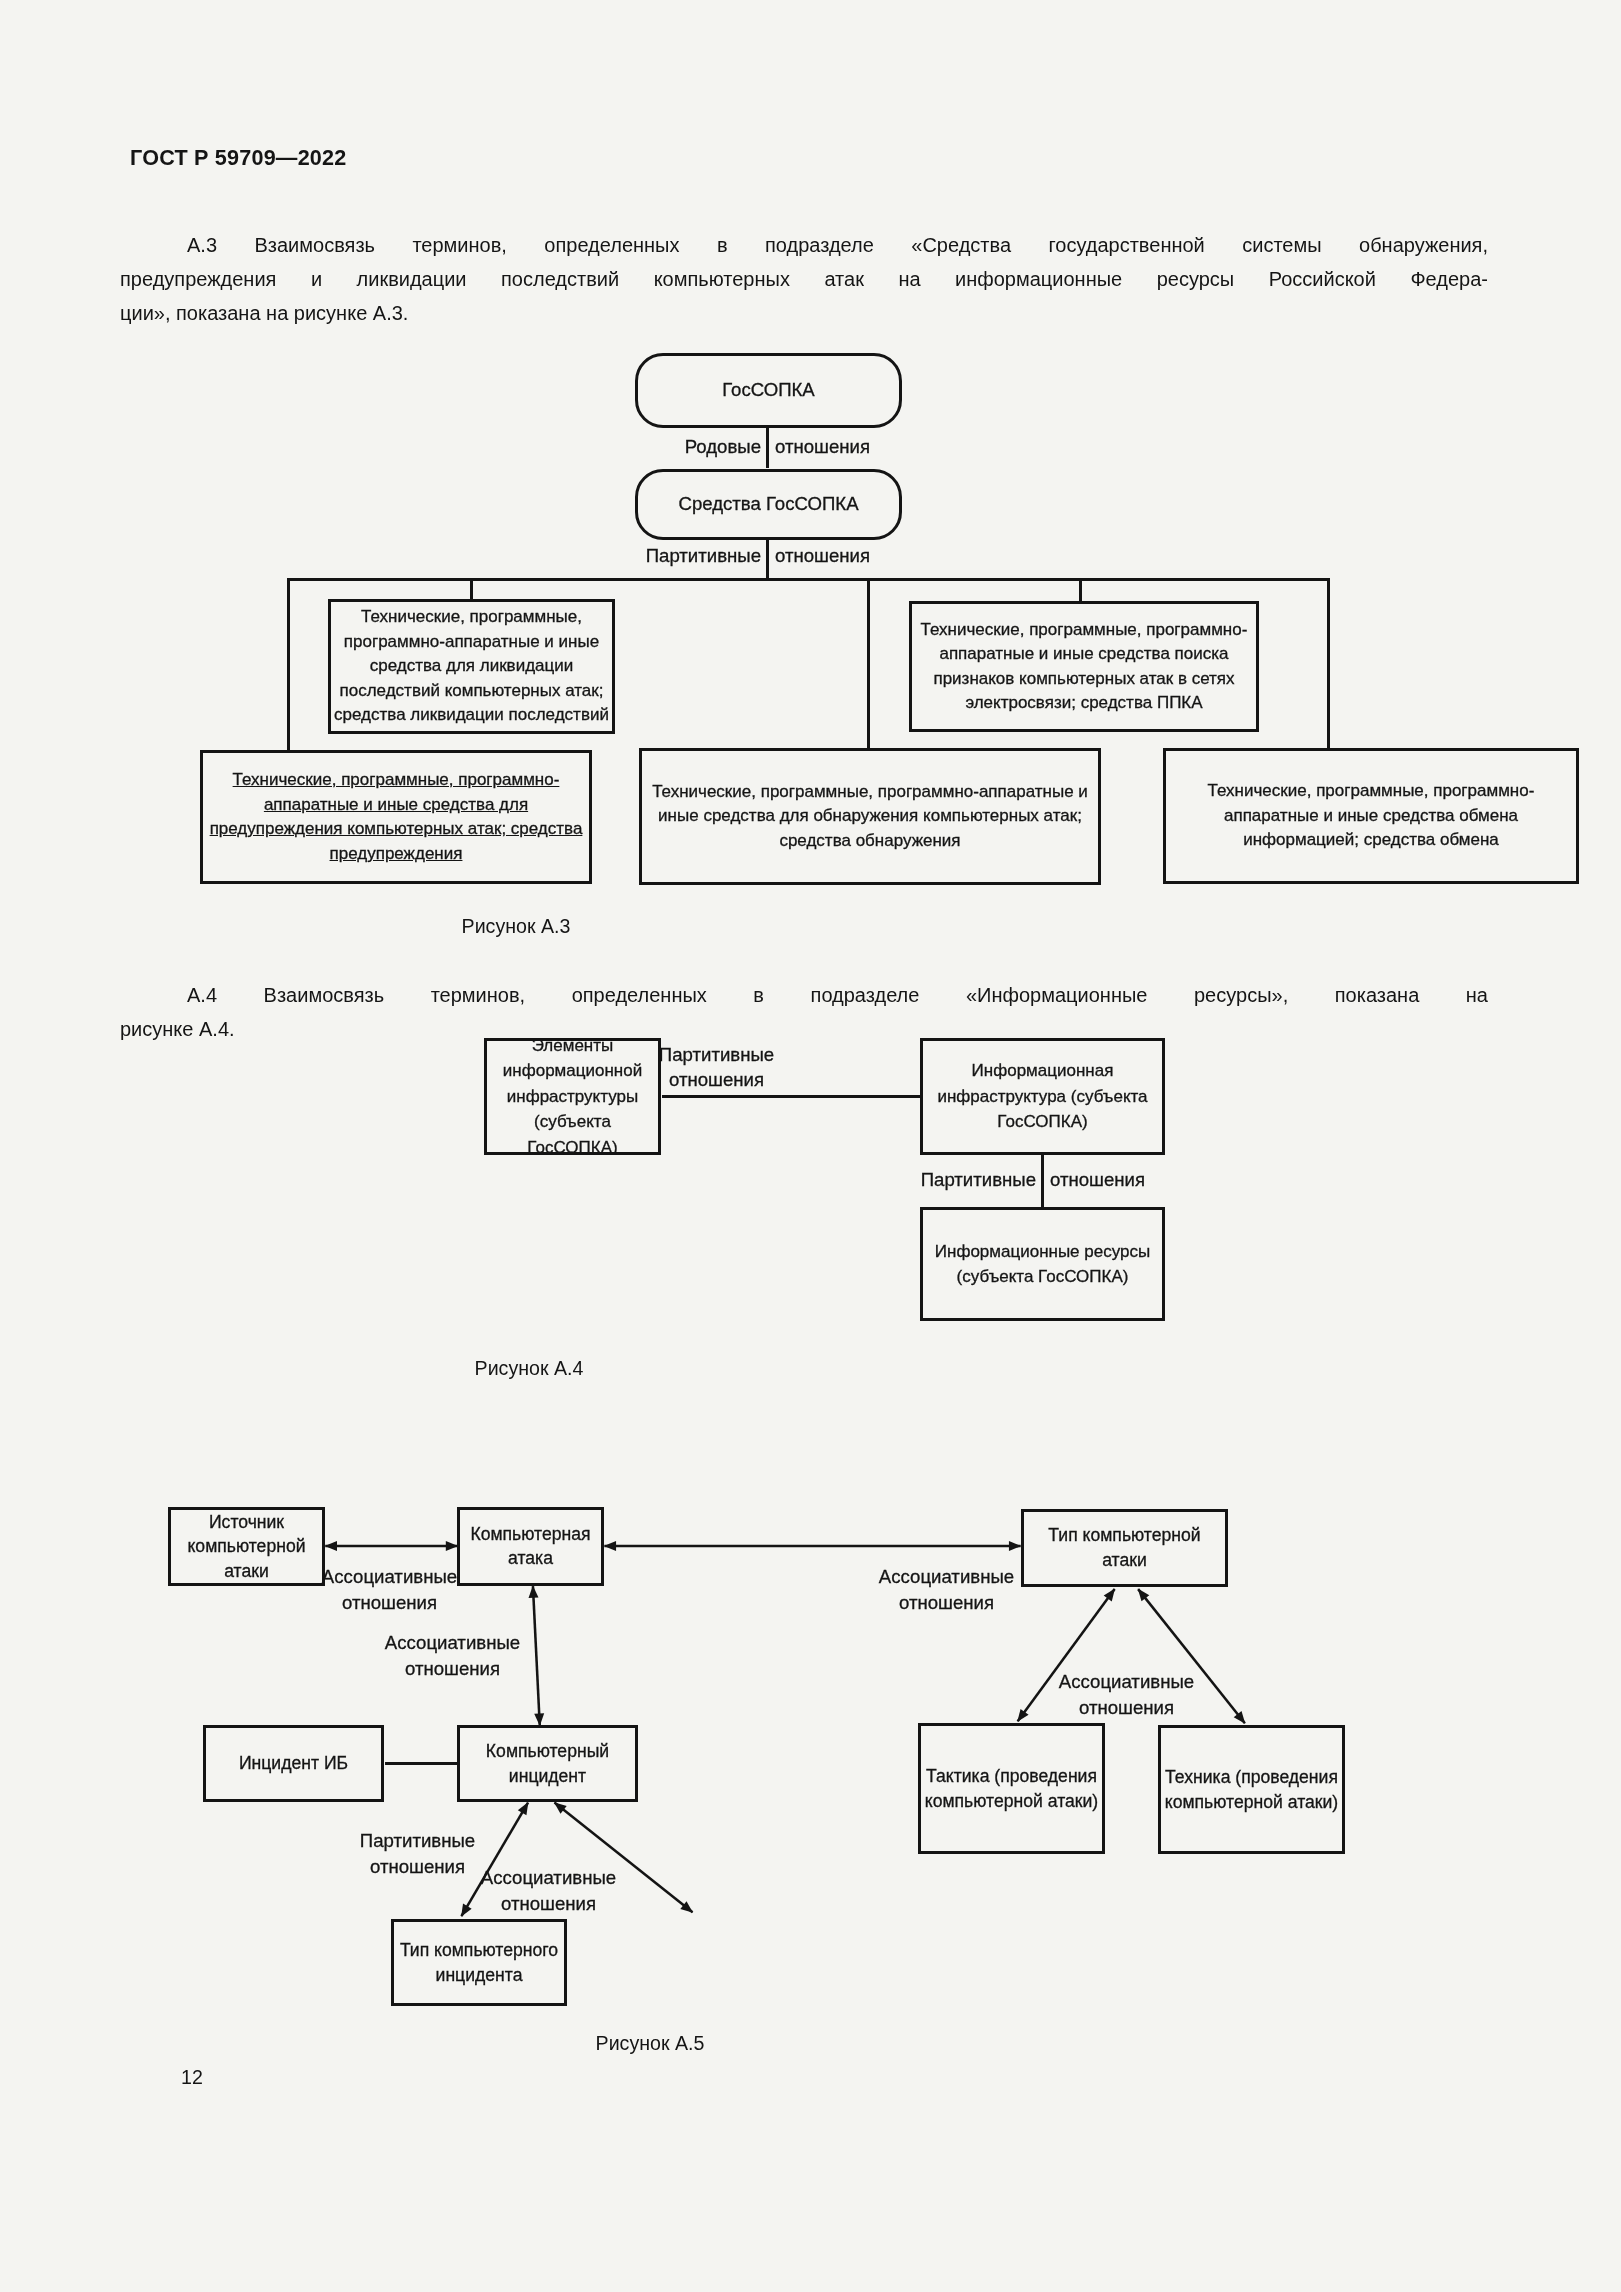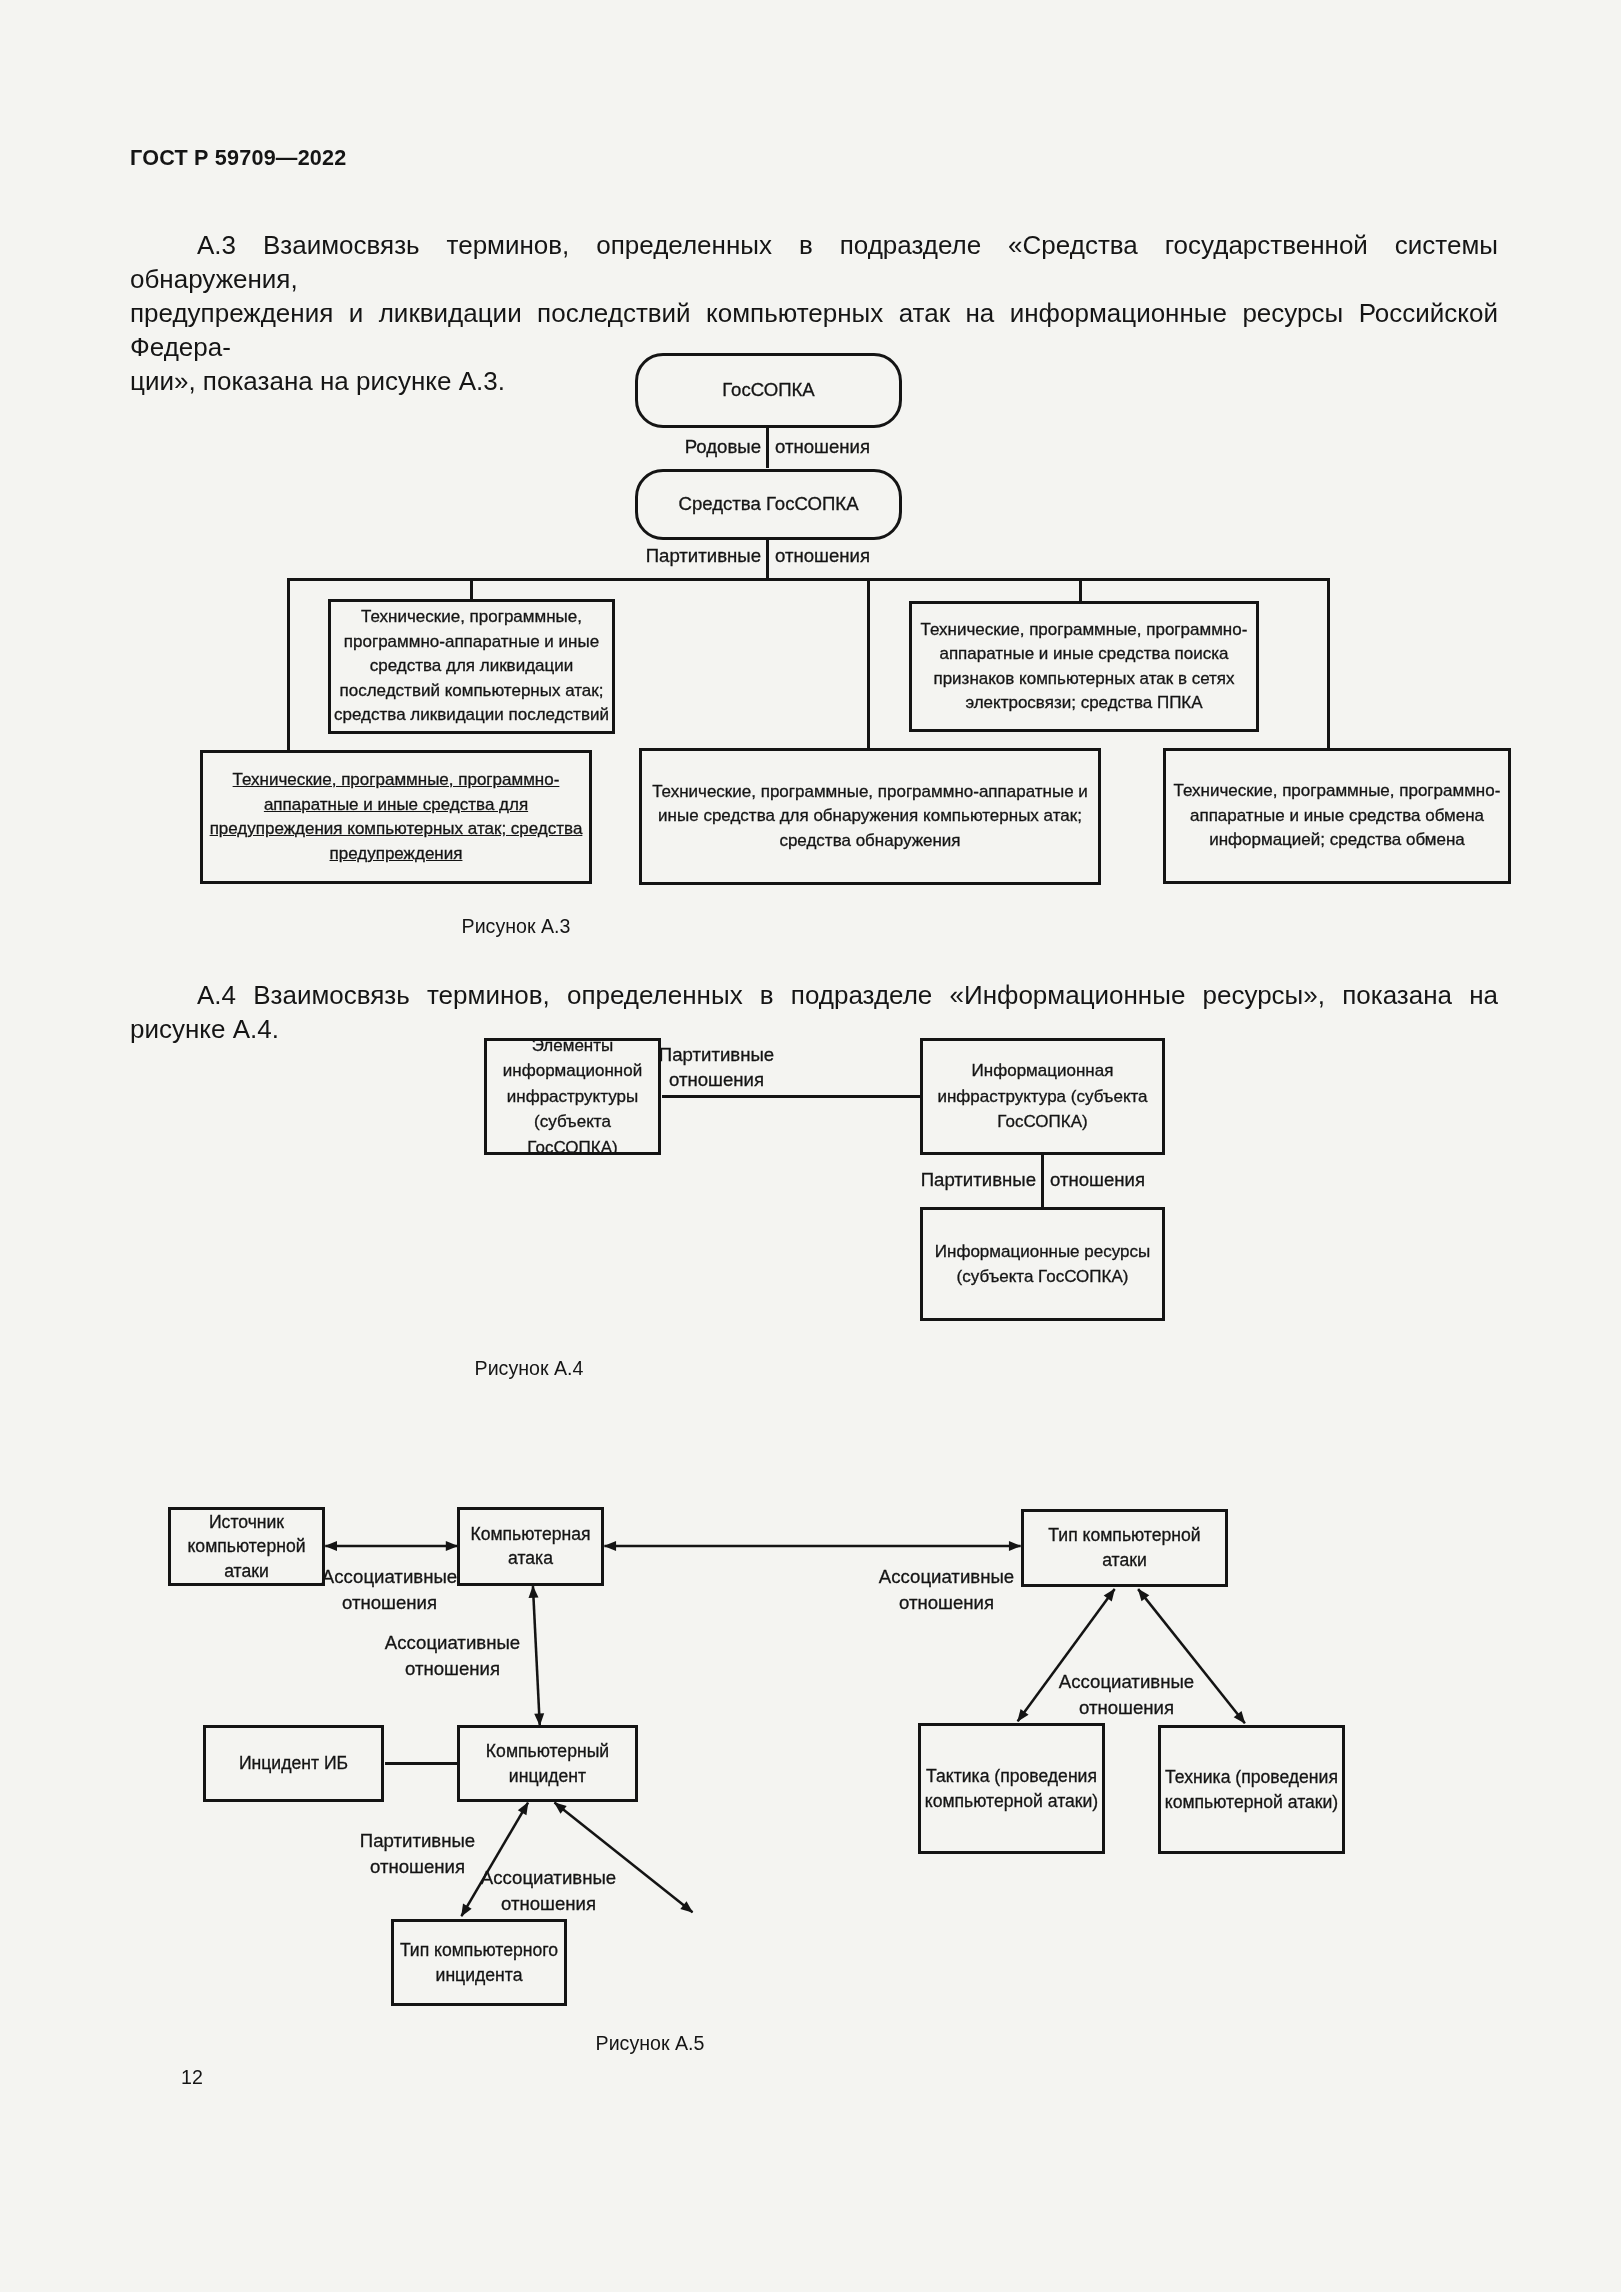--- a/index.html
+++ b/index.html
@@ -3,21 +3,21 @@
 <meta charset="utf-8">
 <style>
   html,body { margin:0; padding:0; background:#d8d8d6; }
   .page {
     position:relative; width:1621px; height:2293px; margin:0 auto;
     background:#f4f4f1; color:#151515;
     font-family:"Liberation Sans", sans-serif;
     overflow:hidden;
   }
   .hdr { position:absolute; left:130px; top:145px; font-size:21.6px; font-weight:700; letter-spacing:0.2px; }
-  .para { position:absolute; left:130px; width:1368px; font-size:26px; line-height:34px; }
+  .para { position:absolute; left:120px; width:1368px; font-size:20px; line-height:34px; }
   .para .just { text-align:justify; text-align-last:justify; }
   .para .indent { text-indent:67px; }
   .fig { position:absolute; }
   .bx {
     position:absolute; box-sizing:border-box; border:3.9px solid #141414;
     display:flex; align-items:center; justify-content:center;
     text-align:center; font-size:17px; line-height:24.5px; padding:2px;
     -webkit-text-stroke:0.3px #141414; overflow:hidden;
   }
   .bx.big { font-size:18.6px;border-radius:28px; }
@@ -60,21 +60,21 @@
     <div class="ln" style="left:160px;  top:230px; width:2.9px; height:172px;"></div>
     <div class="ln" style="left:343px;  top:230px; width:2.9px; height:20.6px;"></div>
     <div class="ln" style="left:740px;  top:230px; width:2.9px; height:170px;"></div>
     <div class="ln" style="left:952px;  top:230px; width:2.9px; height:22.5px;"></div>
     <div class="ln" style="left:1200px; top:230px; width:2.9px; height:170px;"></div>
 
     <div class="bx" style="left:201px;  top:251px; width:287px; height:135px;">Технические, программные, программно-аппаратные и иные средства для ликвидации последствий компьютерных атак; средства ликвидации последствий</div>
     <div class="bx" style="left:782px;  top:253px; width:350px; height:131px;">Технические, программные, программно-аппаратные и иные средства поиска признаков компьютерных атак в сетях электросвязи; средства ППКА</div>
     <div class="bx" style="left:73px;   top:402px; width:392px; height:134px;text-decoration:underline;">Технические, программные, программно-аппаратные и иные средства для предупреждения компьютерных атак; средства предупреждения</div>
     <div class="bx" style="left:512px;  top:400px; width:462px; height:137px;">Технические, программные, программно-аппаратные и иные средства для обнаружения компьютерных атак; средства обнаружения</div>
-    <div class="bx" style="left:1036px; top:400px; width:348px; height:136px;">Технические, программные, программно-аппаратные и иные средства обмена информацией; средства обмена</div>
+    <div class="bx" style="left:1036px; top:400px; width:416px; height:136px;">Технические, программные, программно-аппаратные и иные средства обмена информацией; средства обмена</div>
 
     <div class="cap" style="left:291px; top:567px;">Рисунок А.3</div>
   </div>
 
   <div class="para" style="top:978px;">
     <div class="just indent">А.4 Взаимосвязь терминов, определенных  в подразделе «Информационные ресурсы», показана на</div>
     <div>рисунке А.4.</div>
   </div>
 
   <div class="fig f4" style="left:343px; top:1034px; width:882px; height:353px;">

